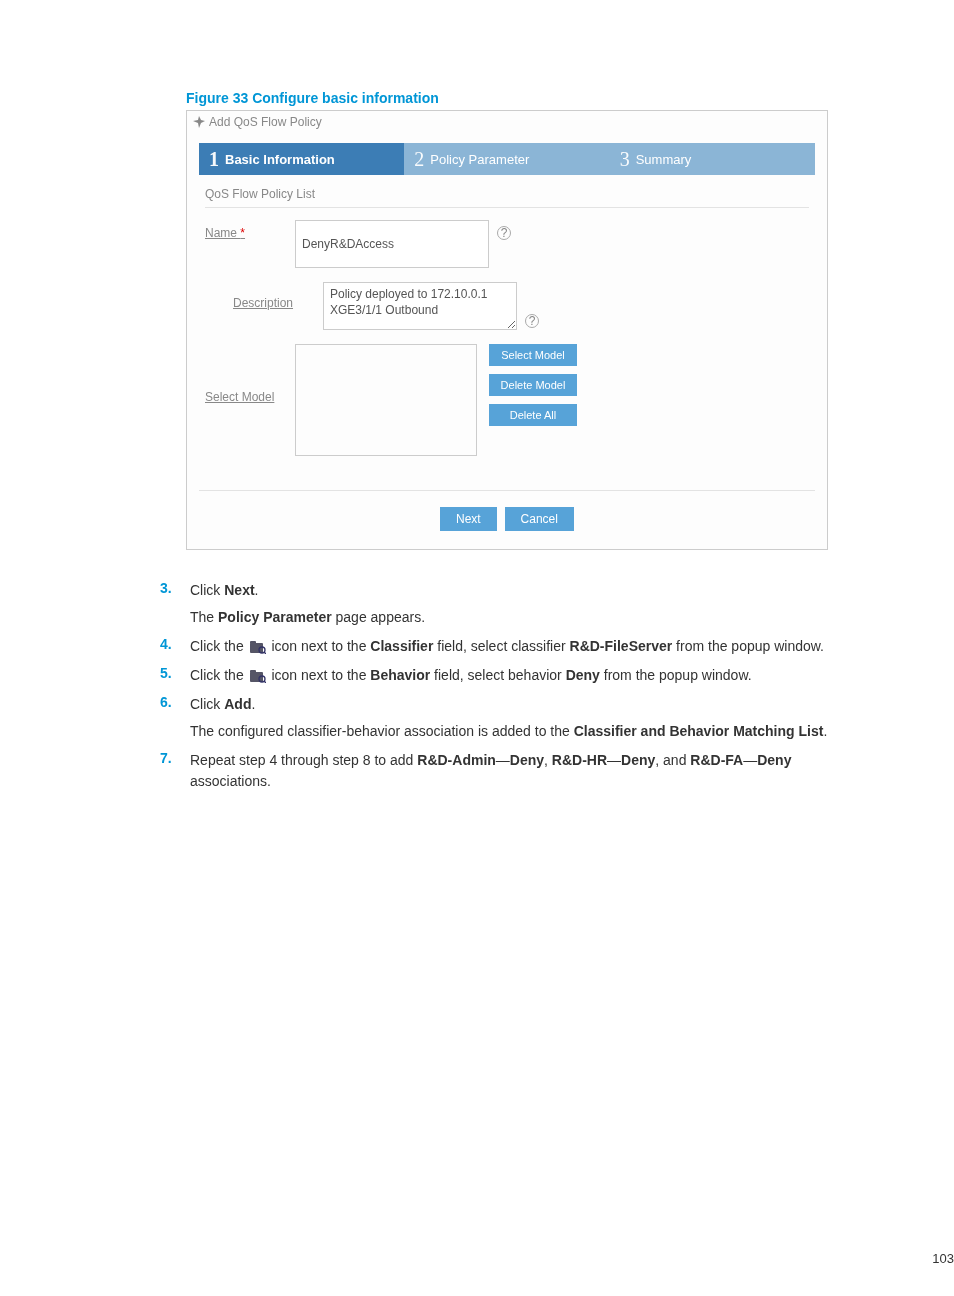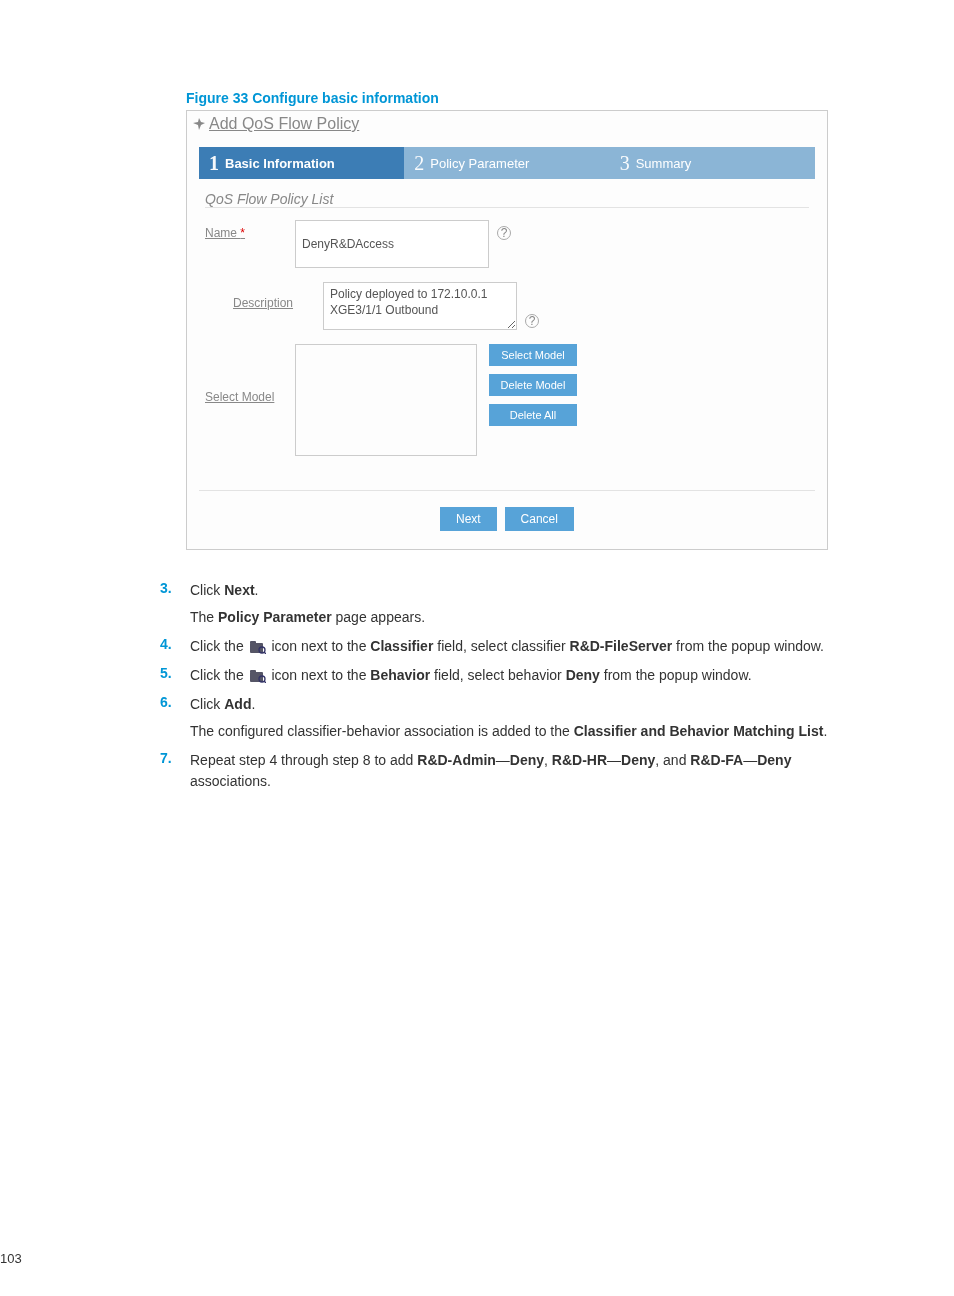--- a/index.html
+++ b/index.html
@@ -25,27 +25,26 @@
     font-size: 14px;
     margin: 10px 0 4px 86px;
   }
   .app-panel {
     border: 1px solid #ccc;
     background: #fdfdfd;
     margin: 0 0 0 86px;
     width: 640px;
   }
   .app-header {
-    font-size: 16px;
+    font-size: 12px;
     color: #888;
     padding: 4px 6px;
     display: flex;
     align-items: center;
     gap: 4px;
-    text-decoration: underline;
   }
   .pin-icon svg { display: block; }
   .wizard-tabs {
     display: flex;
     margin: 10px 12px 0 12px;
   }
   .wizard-tab {
     flex: 1;
     background: #8bb5d6;
     color: #fff;
@@ -62,23 +61,23 @@
   }
   .wizard-tab .num {
     font-size: 20px;
     font-family: Georgia, 'Times New Roman', serif;
     opacity: 0.95;
     line-height: 1;
   }
   .subheader {
     margin: 12px 18px 0 18px;
     color: #888;
-    font-size: 14px;
+    font-size: 12px;
     border-bottom: 1px solid #e3e3e3;
-    font-style: italic;
+    padding-bottom: 6px;
   }
   .form-area {
     padding: 12px 18px 20px 18px;
   }
   .form-row {
     display: flex;
     align-items: flex-start;
     margin-bottom: 14px;
   }
   .form-label {
@@ -191,21 +190,21 @@
     margin: 0 2px;
   }
   .folder-icon svg { display:block; }
   strong { font-weight: bold; }
 
   .page-number {
     position: absolute;
     bottom: 30px;
     left: 0;
     width: 100%;
-    text-align: left;
+    text-align: right;
     font-size: 13px;
   }
 </style>
 </head>
 <body>
 
 <div class="page">
 
   <div class="figure-caption">Figure 33 Configure basic information</div>
 

